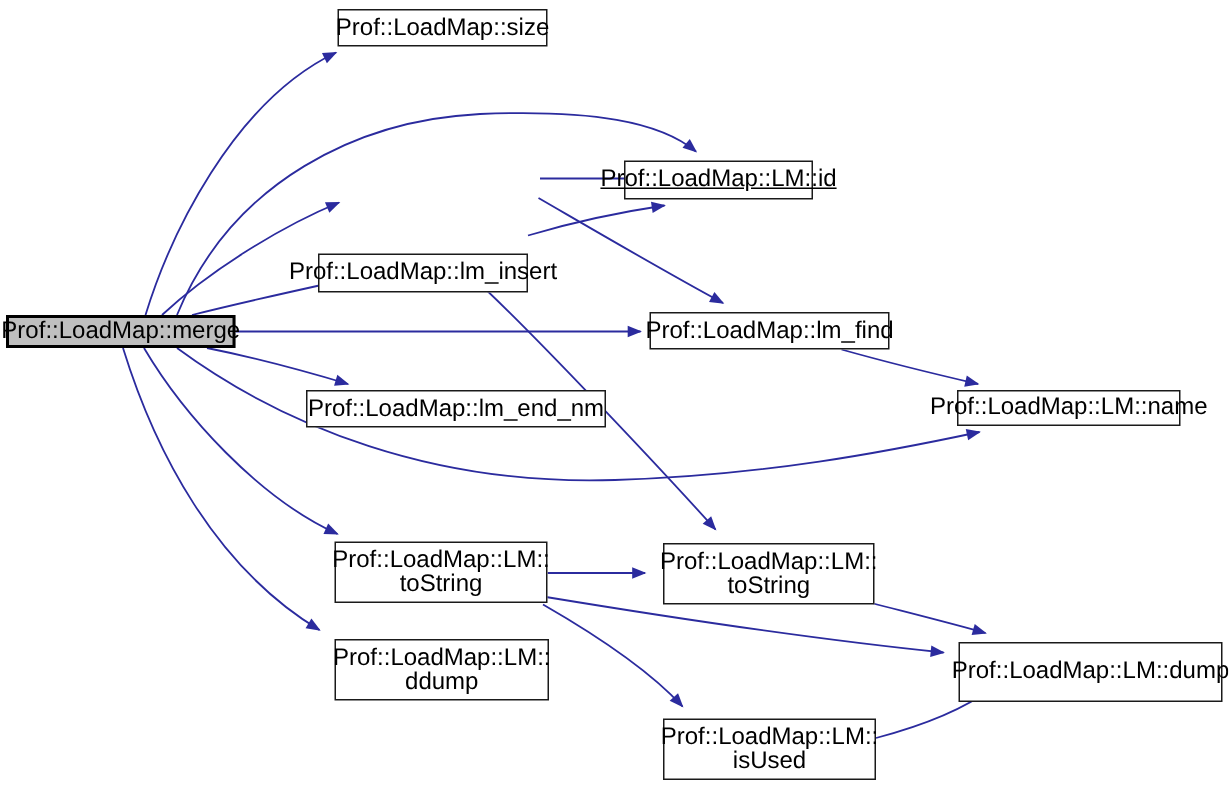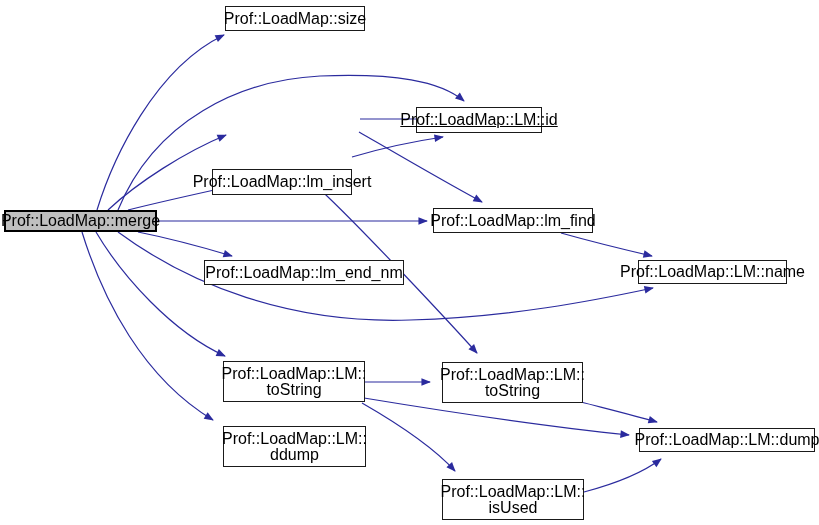--- a/index.html
+++ b/index.html
@@ -103,21 +103,21 @@
   <div class="node" style="left:442px;top:362px;width:141px;height:41px;">
     <span>Prof::LoadMap::LM::</span>
     <span>toString</span>
   </div>
 
   <div class="node" style="left:223px;top:426px;width:143px;height:41px;">
     <span>Prof::LoadMap::LM::</span>
     <span>ddump</span>
   </div>
 
-  <div class="node" style="left:639px;top:428px;width:176px;height:24px;">
+  <div class="node" style="left:639px;top:428px;width:176px;height:40px;">
     <span>Prof::LoadMap::LM::dump</span>
   </div>
 
   <div class="node" style="left:442px;top:479px;width:142px;height:41px;">
     <span>Prof::LoadMap::LM::</span>
     <span>isUsed</span>
   </div>
 
 </div>
 

